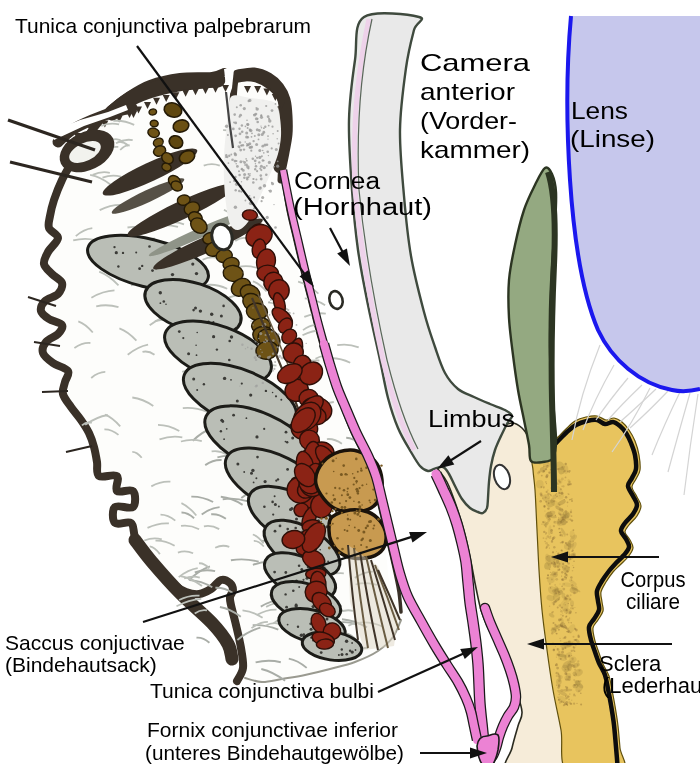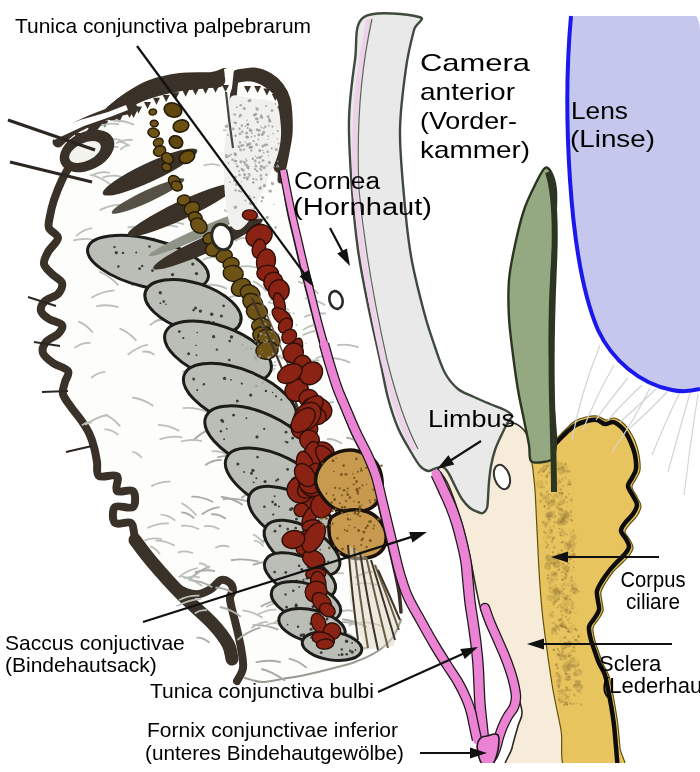--- a/index.html
+++ b/index.html
@@ -1,16 +1,16 @@
 <!DOCTYPE html>
 <html><head>
 <meta charset="utf-8">
 <style>
 html,body{margin:0;padding:0;background:#fff;}
-#c{position:relative;width:700px;height:772px;overflow:hidden;border-radius:30px;}
+#c{position:relative;width:700px;height:772px;overflow:hidden;}
 </style>
 </head>
 <body>
 <div id="c">
 <svg width="700" height="772" viewBox="0 0 700 772">
 <rect width="700" height="772" fill="#ffffff"></rect>
 <path d="M 430.0,457.0 C 432.5,452.7 444.3,445.8 452.0,442.0 C 459.7,438.2 468.3,436.3 476.0,434.0 C 483.7,431.7 492.0,429.8 498.0,428.0 C 504.0,426.2 508.0,423.0 512.0,423.0 C 516.0,423.0 519.0,425.2 522.0,428.0 C 525.0,430.8 527.7,435.5 530.0,440.0 C 532.3,444.5 534.7,445.0 536.0,455.0 C 537.3,465.0 537.3,485.0 538.0,500.0 C 538.7,515.0 539.0,530.0 540.0,545.0 C 541.0,560.0 542.5,575.0 544.0,590.0 C 545.5,605.0 547.2,621.3 549.0,635.0 C 550.8,648.7 553.0,660.3 555.0,672.0 C 557.0,683.7 559.2,693.7 561.0,705.0 C 562.8,716.3 564.7,728.8 566.0,740.0 C 567.3,751.2 578.7,766.7 569.0,772.0 C 559.3,777.3 517.5,776.0 508.0,772.0 C 498.5,768.0 510.3,755.7 512.0,748.0 C 513.7,740.3 516.3,732.0 518.0,726.0 C 519.7,720.0 522.3,718.0 522.0,712.0 C 521.7,706.0 518.3,697.3 516.0,690.0 C 513.7,682.7 511.0,675.3 508.0,668.0 C 505.0,660.7 501.3,652.7 498.0,646.0 C 494.7,639.3 490.8,634.0 488.0,628.0 C 485.2,622.0 483.0,616.7 481.0,610.0 C 479.0,603.3 477.7,596.0 476.0,588.0 C 474.3,580.0 472.8,570.8 471.0,562.0 C 469.2,553.2 467.5,544.5 465.0,535.0 C 462.5,525.5 459.0,513.8 456.0,505.0 C 453.0,496.2 450.2,488.2 447.0,482.0 C 443.8,475.8 439.8,472.2 437.0,468.0 C 434.2,463.8 427.5,461.3 430.0,457.0 Z" fill="#f6ecd9" stroke="#2b2b20" stroke-width="1.6"></path>
 <path d="M 533.0,458.0 C 535.5,454.2 543.8,450.5 548.0,447.0 C 552.2,443.5 555.0,440.0 558.0,437.0 C 561.0,434.0 563.2,431.7 566.0,429.0 C 568.8,426.3 571.7,423.0 575.0,421.0 C 578.3,419.0 582.3,417.8 586.0,417.0 C 589.7,416.2 593.7,415.5 597.0,416.0 C 600.3,416.5 603.2,419.7 606.0,420.0 C 608.8,420.3 611.3,417.7 614.0,418.0 C 616.7,418.3 619.5,420.0 622.0,422.0 C 624.5,424.0 626.8,426.8 629.0,430.0 C 631.2,433.2 633.3,436.8 635.0,441.0 C 636.7,445.2 638.2,450.2 639.0,455.0 C 639.8,459.8 640.5,466.0 640.0,470.0 C 639.5,474.0 637.3,476.2 636.0,479.0 C 634.7,481.8 631.8,484.0 632.0,487.0 C 632.2,490.0 635.5,493.8 637.0,497.0 C 638.5,500.2 641.0,502.8 641.0,506.0 C 641.0,509.2 639.0,512.8 637.0,516.0 C 635.0,519.2 631.0,522.3 629.0,525.0 C 627.0,527.7 624.8,529.5 625.0,532.0 C 625.2,534.5 628.7,537.3 630.0,540.0 C 631.3,542.7 633.3,545.2 633.0,548.0 C 632.7,550.8 630.2,554.2 628.0,557.0 C 625.8,559.8 622.5,562.5 620.0,565.0 C 617.5,567.5 615.3,569.2 613.0,572.0 C 610.7,574.8 608.0,578.7 606.0,582.0 C 604.0,585.3 601.7,588.7 601.0,592.0 C 600.3,595.3 601.7,598.8 602.0,602.0 C 602.3,605.2 603.7,608.0 603.0,611.0 C 602.3,614.0 599.7,617.2 598.0,620.0 C 596.3,622.8 593.5,624.5 593.0,628.0 C 592.5,631.5 594.0,636.8 595.0,641.0 C 596.0,645.2 597.7,649.2 599.0,653.0 C 600.3,656.8 601.3,660.2 603.0,664.0 C 604.7,667.8 607.5,671.7 609.0,676.0 C 610.5,680.3 611.0,685.0 612.0,690.0 C 613.0,695.0 614.0,700.0 615.0,706.0 C 616.0,712.0 617.2,719.0 618.0,726.0 C 618.8,733.0 619.3,740.3 620.0,748.0 C 620.7,755.7 630.7,768.0 622.0,772.0 C 613.3,776.0 578.2,779.0 568.0,772.0 C 557.8,765.0 563.5,743.7 561.0,730.0 C 558.5,716.3 555.3,703.3 553.0,690.0 C 550.7,676.7 548.8,663.3 547.0,650.0 C 545.2,636.7 543.3,623.3 542.0,610.0 C 540.7,596.7 539.8,583.3 539.0,570.0 C 538.2,556.7 537.7,543.3 537.0,530.0 C 536.3,516.7 535.7,500.0 535.0,490.0 C 534.3,480.0 533.3,475.3 533.0,470.0 C 532.7,464.7 530.5,461.8 533.0,458.0 Z" fill="#e8c45e" stroke="#60500d" stroke-width="1.2"></path>
 <path d="M 534.0,460.0 C 536.5,458.3 544.8,453.3 549.0,450.0 C 553.2,446.7 556.0,443.0 559.0,440.0 C 562.0,437.0 564.2,434.5 567.0,432.0 C 569.8,429.5 572.7,426.8 576.0,425.0 C 579.3,423.2 583.5,421.8 587.0,421.0 C 590.5,420.2 594.0,419.5 597.0,420.0 C 600.0,420.5 602.3,423.7 605.0,424.0 C 607.7,424.3 610.5,421.7 613.0,422.0 C 615.5,422.3 617.8,424.2 620.0,426.0 C 622.2,427.8 624.2,430.2 626.0,433.0 C 627.8,435.8 629.5,439.3 631.0,443.0 C 632.5,446.7 634.2,450.7 635.0,455.0 C 635.8,459.3 636.5,465.2 636.0,469.0 C 635.5,472.8 633.3,475.2 632.0,478.0 C 630.7,480.8 627.8,483.0 628.0,486.0 C 628.2,489.0 631.5,492.8 633.0,496.0 C 634.5,499.2 637.0,502.0 637.0,505.0 C 637.0,508.0 635.0,511.0 633.0,514.0 C 631.0,517.0 627.0,520.2 625.0,523.0 C 623.0,525.8 620.8,528.3 621.0,531.0 C 621.2,533.7 624.7,536.3 626.0,539.0 C 627.3,541.7 629.3,544.3 629.0,547.0 C 628.7,549.7 626.2,552.3 624.0,555.0 C 621.8,557.7 618.5,560.3 616.0,563.0 C 613.5,565.7 611.3,568.0 609.0,571.0 C 606.7,574.0 604.0,577.7 602.0,581.0 C 600.0,584.3 597.7,587.7 597.0,591.0 C 596.3,594.3 597.7,597.8 598.0,601.0 C 598.3,604.2 599.7,607.0 599.0,610.0 C 598.3,613.0 595.7,616.2 594.0,619.0 C 592.3,621.8 589.5,623.5 589.0,627.0 C 588.5,630.5 590.0,635.8 591.0,640.0 C 592.0,644.2 593.7,648.2 595.0,652.0 C 596.3,655.8 597.3,659.2 599.0,663.0 C 600.7,666.8 603.5,670.7 605.0,675.0 C 606.5,679.3 607.0,684.0 608.0,689.0 C 609.0,694.0 610.0,699.0 611.0,705.0 C 612.0,711.0 613.2,718.0 614.0,725.0 C 614.8,732.0 615.3,739.2 616.0,747.0 C 616.7,754.8 617.7,767.8 618.0,772.0 " fill="none" stroke="#0d0d0d" stroke-width="4.5"></path>
 <g>

